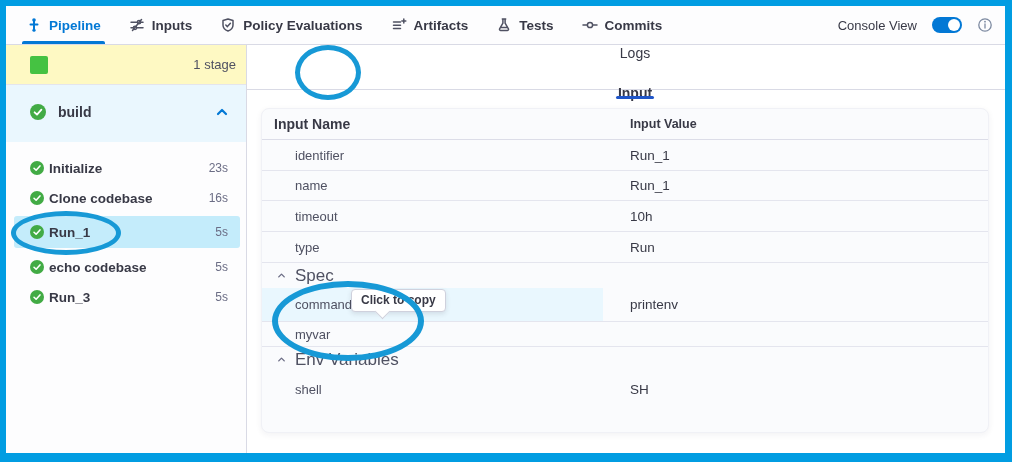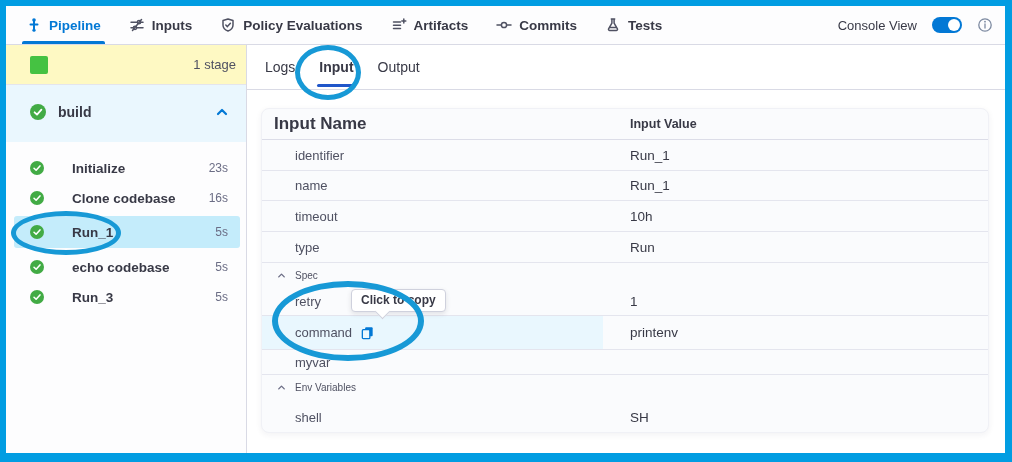--- a/index.html
+++ b/index.html
@@ -53,57 +53,57 @@
   .stage-square { width:18px; height:18px; background:#45c242; border-radius:2px; }
   .stage-count { margin-left:auto; font-size:13px; color:#4f5162; }
   .stage-row {
     height:57px; background:#eaf7fe; display:flex; align-items:center;
     padding:0 16px 4px 24px; gap:12px; cursor:pointer;
   }
   .stage-name { font-size:14px; font-weight:600; color:#383946; }
   .stage-row .chev { margin-left:auto; }
   .step-row {
     position:absolute; left:8px; width:226px; height:32px;
-    display:flex; align-items:center; gap:28px; padding:0 12px 0 16px;
+    display:flex; align-items:center; gap:5px; padding:0 12px 0 16px;
     border-radius:3px; cursor:pointer;
   }
   .step-row.selected { background:#c4ecfb; }
   .step-name { font-size:13.5px; font-weight:600; color:#383946; }
   .step-time { margin-left:auto; font-size:12px; color:#6b6d85; }
 
   
   .main { position:relative; flex:1; background:#ffffff; }
   .tabbar {
     position:relative; height:45px; border-bottom:1px solid #d9dae5;
-    display:flex; align-items:center; padding-left:18px; gap:24px;
+    display:flex; align-items:center; padding-left:18px; gap:24px;flex-direction:column;
   }
   .tab {
     position:relative; height:100%; display:flex; align-items:center;
     font-size:14px; color:#383946; cursor:pointer;
   }
   .tab.active { font-weight:700; }
   .tab.active::after {
     content:""; position:absolute; left:-2px; right:-2px; bottom:2px; height:3px;
     background:#2056c9; border-radius:2px;
   }
 
   
   .card {
     position:absolute; left:14px; top:63px; width:728px; height:325px;
     background:#fafbfd; border:1px solid #f0f1f6; border-radius:8px;
     box-shadow:0 2px 6px rgba(40,41,61,0.06); overflow:visible;
   }
   .trow { position:relative; display:flex; align-items:center; }
   .trow.divider { border-bottom:1px solid #e4e5ee; }
   .thead { height:31px; border-bottom:1px solid #dcdde8; }
-  .th-name { padding-left:12px; font-size:17px; font-weight:700; color:#383946; }
+  .th-name { padding-left:12px; font-size:14px; font-weight:700; color:#383946; }
   .th-value { position:absolute; left:368px; font-size:12.5px; font-weight:700; color:#383946; }
   .cell-name { padding-left:33px; font-size:13px; color:#4f5162; display:flex; align-items:center; gap:8px; position:relative; z-index:1; }
   .cell-value { position:absolute; left:368px; font-size:13.5px; color:#383946; z-index:1; }
-  .section-row .cell-name { padding-left:14px; gap:8px; font-size:10px; color:#4f5162; }
+  .section-row .cell-name { padding-left:14px; gap:8px; font-size:17px; color:#4f5162; }
   .row-highlight { position:absolute; left:0; top:0; bottom:0; width:341px; background:#e9f7fe; z-index:0; }
 
   
   .tooltip {
     position:absolute; left:63px; top:180px; z-index:6;
     background:#ffffff; border:1px solid #cfd1dd; border-radius:4px;
     box-shadow:0 2px 5px rgba(40,41,61,0.12);
     padding:3px 9px 4px; font-size:12px; font-weight:600; color:#383946; white-space:nowrap;margin-left:26px;
   }
   .tooltip .caret {
@@ -165,34 +165,34 @@
         <line x1="2.5" y1="5" x2="9.5" y2="5"></line>
         <line x1="2.5" y1="8.2" x2="9.5" y2="8.2"></line>
         <line x1="2.5" y1="11.4" x2="9.5" y2="11.4"></line>
         <line x1="12.8" y1="2" x2="12.8" y2="6"></line>
         <line x1="10.8" y1="4" x2="14.8" y2="4"></line>
       </svg>
       <span>Artifacts</span>
     </div>
 
     <div class="nav-item">
+      <svg class="icon16" viewBox="0 0 16 16" fill="none" stroke="#4f5162" stroke-width="1.5" stroke-linecap="round" stroke-linejoin="round">
+        <path d="M6.3 2 h3.4 M6.9 2 v4.2 L3.6 11.8 A1.2 1.2 0 0 0 4.7 13.5 h6.6 A1.2 1.2 0 0 0 12.4 11.8 L9.1 6.2 V2"></path>
+        <line x1="5" y1="10.5" x2="11" y2="10.5"></line>
+      </svg>
+      <span>Tests</span>
+    </div>
+
+    <div class="nav-item">
       <svg class="icon16" viewBox="0 0 16 16" fill="none" stroke="#4f5162" stroke-width="1.5" stroke-linecap="round">
         <line x1="1" y1="8" x2="4.6" y2="8"></line>
         <circle cx="8" cy="8" r="2.6"></circle>
         <line x1="11.4" y1="8" x2="15" y2="8"></line>
       </svg>
       <span>Commits</span>
-    </div>
-
-    <div class="nav-item">
-      <svg class="icon16" viewBox="0 0 16 16" fill="none" stroke="#4f5162" stroke-width="1.5" stroke-linecap="round" stroke-linejoin="round">
-        <path d="M6.3 2 h3.4 M6.9 2 v4.2 L3.6 11.8 A1.2 1.2 0 0 0 4.7 13.5 h6.6 A1.2 1.2 0 0 0 12.4 11.8 L9.1 6.2 V2"></path>
-        <line x1="5" y1="10.5" x2="11" y2="10.5"></line>
-      </svg>
-      <span>Tests</span>
     </div>
 
 
     <div class="nav-right">
       <span class="console-label">Console View</span>
       <div class="toggle">
           <div class="knob"></div>
         </div>
       <svg class="icon16" viewBox="0 0 16 16" fill="none" stroke="#7d8aa1" stroke-width="1.3">
         <circle cx="8" cy="8" r="6.2"></circle>
@@ -310,24 +310,20 @@
 
         <div class="trow section-row" style="height:25px">
           <span class="cell-name">
             <svg class="icon14" viewBox="0 0 16 16" fill="none" stroke="#6b6d85" stroke-width="2" stroke-linecap="round" stroke-linejoin="round" style="width:11px;height:11px">
                 <polyline points="4,10 8,6 12,10"></polyline>
               </svg>
             <span>Spec</span>
           </span>
         </div>
 
-        <div class="trow divider" style="height:28px">
-          <span class="cell-name">retry</span>
-          <span class="cell-value">1</span>
-        </div>
 
         <div class="trow divider" style="height:34px">
           <div class="row-highlight"></div>
           <span class="cell-name">
             <span>command</span>
             <svg viewBox="0 0 16 16" style="width:15px;height:15px">
               <rect x="5.5" y="2.5" width="8" height="9.5" rx="1" fill="#0278d5"></rect>
               <rect x="2.5" y="5" width="8" height="9.5" rx="1" fill="#eaf7fe" stroke="#0278d5" stroke-width="1.4"></rect>
             </svg>
           </span>

